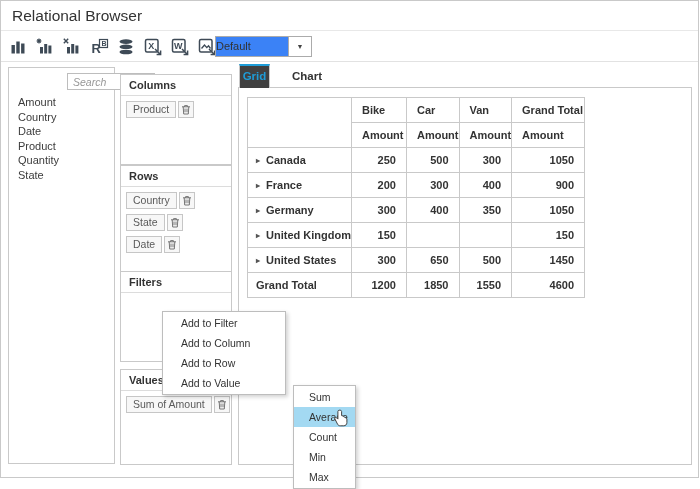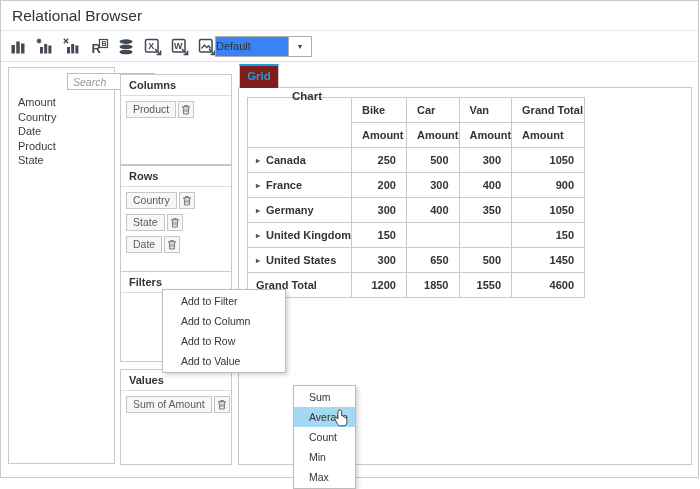--- a/index.html
+++ b/index.html
@@ -34,35 +34,35 @@
   .sec-columns { top:67px;  height:91px;margin-top:7px; }
   .sec-rows    { top:165px; height:121px; }
   .sec-filters { top:271px; height:91px; }
   .sec-values  { top:369px; height:96px; }
   .sec-h { height:21px; line-height:20px; padding-left:8px; font-size:11px; font-weight:bold; color:#333; border-bottom:1px solid #dcdcdc; }
   .chip-row { margin:5px 0 0 5px; height:17px; display:flex; }
   .chip-l { display:inline-block; height:17px; line-height:15px; border:1px solid #c6c6c6; background:#f7f7f7; color:#5a5a5a; font-size:10.5px; padding:0 6px; white-space:nowrap; }
   .chip-t { width:16px; height:17px; margin-left:2px; border:1px solid #c6c6c6; background:#f7f7f7; display:flex; align-items:center; justify-content:center; cursor:pointer; padding:0; }
 
   
-  .tab-grid { position:absolute; left:239px; top:64px; width:40px; height:24px; background:#7f1d1d; border:1px solid #c9c9c9; border-top:2px solid #1e9cd7; border-bottom:none; z-index:2; color:#1e9cd7; font-size:11.5px; font-weight:bold; text-align:center; line-height:20px; cursor:pointer; }
-  .tab-chart { position:absolute; left:283px; top:66px; width:48px; height:22px; color:#333; font-size:11.5px; font-weight:bold; text-align:center; line-height:20px; cursor:pointer; z-index:2;margin-top:20px; }
+  .tab-grid { position:absolute; left:239px; top:64px; width:31px; height:24px; background:#404040; border:1px solid #c9c9c9; border-top:2px solid #1e9cd7; border-bottom:none; z-index:2; color:#1e9cd7; font-size:11.5px; font-weight:bold; text-align:center; line-height:20px; cursor:pointer; }
+  .tab-chart { position:absolute; left:283px; top:66px; width:48px; height:22px; color:#333; font-size:11.5px; font-weight:bold; text-align:center; line-height:20px; cursor:pointer; z-index:2; }
   .rbox { position:absolute; left:238px; top:87px; width:454px; height:378px; border:1px solid #c9c9c9; background:#fff; z-index:1; }
 
   
   table.pivot { position:absolute; left:247px; top:97px; border-collapse:collapse; table-layout:fixed; z-index:1; background:#fff;border-radius:24px; }
   table.pivot th, table.pivot td { border:1px solid #c9c9c9; height:25px; font-size:11px; font-weight:bold; color:#333; background:#fff; overflow:hidden; white-space:nowrap; }
   .c-rowhdr { width:85px; } .c-bike { width:55px; } .c-car { width:51px; } .c-van { width:52px; } .c-gt { width:73px; }
   td.colh { text-align:left; padding-left:10px; }
   td.num  { text-align:right; padding-right:10px;margin-top:16px; }
   td.rowh { text-align:left; padding-left:8px; }
   .tri { display:inline-block; font-size:8px; color:#555; margin-right:6px; transform:translateY(-1px); }
 
   
-  .menu { position:absolute; left:162px; top:289px; width:124px; background:#fff; border:1px solid #bdbdbd; box-shadow:2px 2px 4px rgba(0,0,0,0.18); padding:1px 0; z-index:10; }
+  .menu { position:absolute; left:162px; top:311px; width:124px; background:#fff; border:1px solid #bdbdbd; box-shadow:2px 2px 4px rgba(0,0,0,0.18); padding:1px 0; z-index:10; }
   .menu-item { position:relative; height:20px; line-height:20px; padding-left:18px; font-size:10.5px; color:#333; cursor:pointer; white-space:nowrap; }
   .menu-item.sel { background:#1e9cd7; color:#fff; }
   .menu-item .sub-arrow { position:absolute; right:6px; top:0; font-size:7.5px; line-height:20px; }
 
   
   .submenu { position:absolute; left:293px; top:385px; width:63px; background:#fff; border:1px solid #bdbdbd; box-shadow:2px 2px 4px rgba(0,0,0,0.18); padding:1px 0; z-index:11; }
   .submenu-item { height:20px; line-height:20px; padding-left:15px; font-size:10.5px; color:#333; cursor:pointer; white-space:nowrap; }
   .submenu-item.sel { background:#a3d9f2; }
 
   .cursor-hand { position:absolute; left:334px; top:409px; z-index:20; }
@@ -150,20 +150,21 @@
 
   <div class="hdiv2"></div>
 
   <div class="fl-panel">
     <input class="fl-search" type="text" placeholder="Search" style="">
     <div class="fl-items">
       <div class="fl-item">Amount</div>
       <div class="fl-item">Country</div>
       <div class="fl-item">Date</div>
       <div class="fl-item">Product</div>
+      <div class="fl-item">Quantity</div>
       <div class="fl-item">State</div>
     </div>
   </div>
 
   <div class="sec sec-columns">
     <div class="sec-h">Columns</div>
     <div class="chip-row">
       <span class="chip-l">Product</span>
       <button class="chip-t">
         <svg width="10" height="11" viewBox="0 0 10 11">

